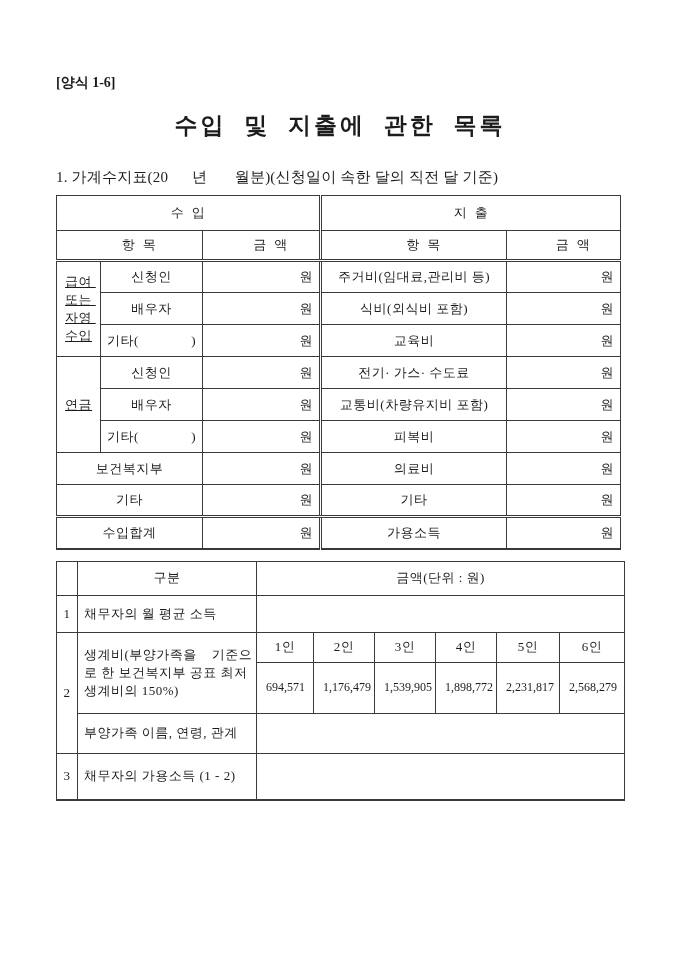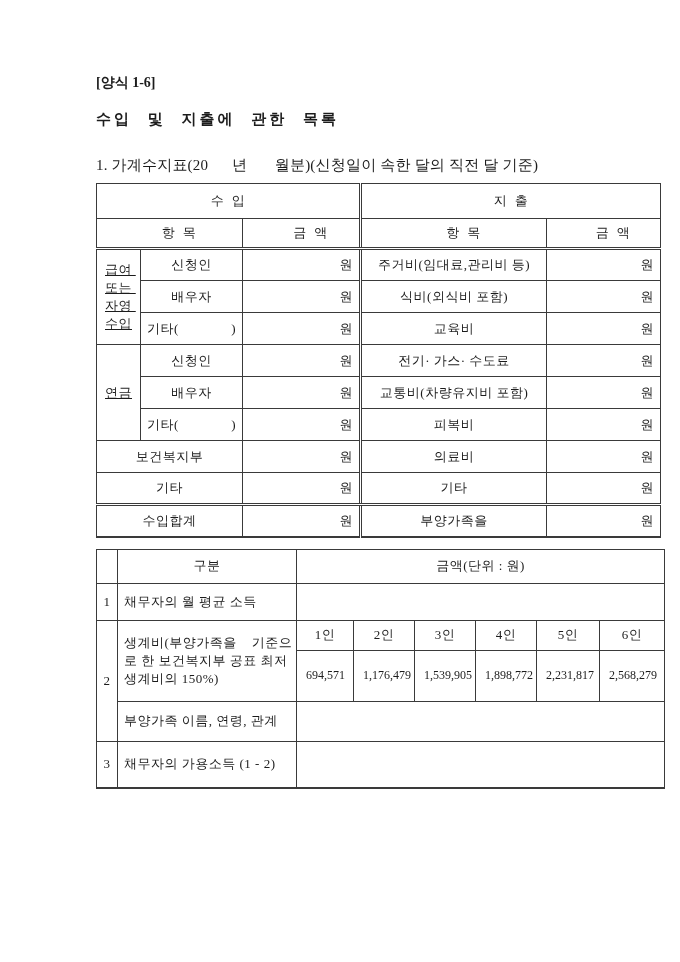--- a/index.html
+++ b/index.html
@@ -3,32 +3,32 @@
 <meta charset="utf-8">
 <style>
   * { box-sizing: border-box; }
   html, body {
     margin: 0; padding: 0;
     width: 680px; height: 962px;
     background: #ffffff;
     font-family: "Liberation Serif", "DejaVu Serif", serif;
     color: #1c1c1c;
   }
-  .doc { padding: 0 56px; margin-left: 40px; }
+  .doc { padding: 0 56px; }
 
   .form-tag {
     margin-top: 74px;
     font-size: 14px;
     font-weight: bold;
     white-space: pre-wrap;
   }
   .doc-title {
     margin-top: 18px;
-    text-align: left;
-    font-size: 15px;
+    text-align: center;
+    font-size: 23px;
     font-weight: bold;
     letter-spacing: 3px;
     word-spacing: 9px;
     white-space: pre-wrap;
   }
   .section-heading {
     font-size: 15px;
     font-weight: normal;
     white-space: pre-wrap;
     letter-spacing: 0.2px;
@@ -155,21 +155,21 @@
       </tr>
       <tr class="dbl-bottom">
         <td colspan="2">기타</td>
         <td class="won">원</td>
         <td class="dl">기타</td>
         <td class="won">원</td>
       </tr>
       <tr>
         <td colspan="2">수입합계</td>
         <td class="won">원</td>
-        <td class="dl">부양가족을</td>
+        <td class="dl">가용소득</td>
         <td class="won">원</td>
       </tr>
     </tbody>
   </table>
 
 
   <table class="t2">
     <colgroup>
       <col style="width:21px">
         <col style="width:179px">

